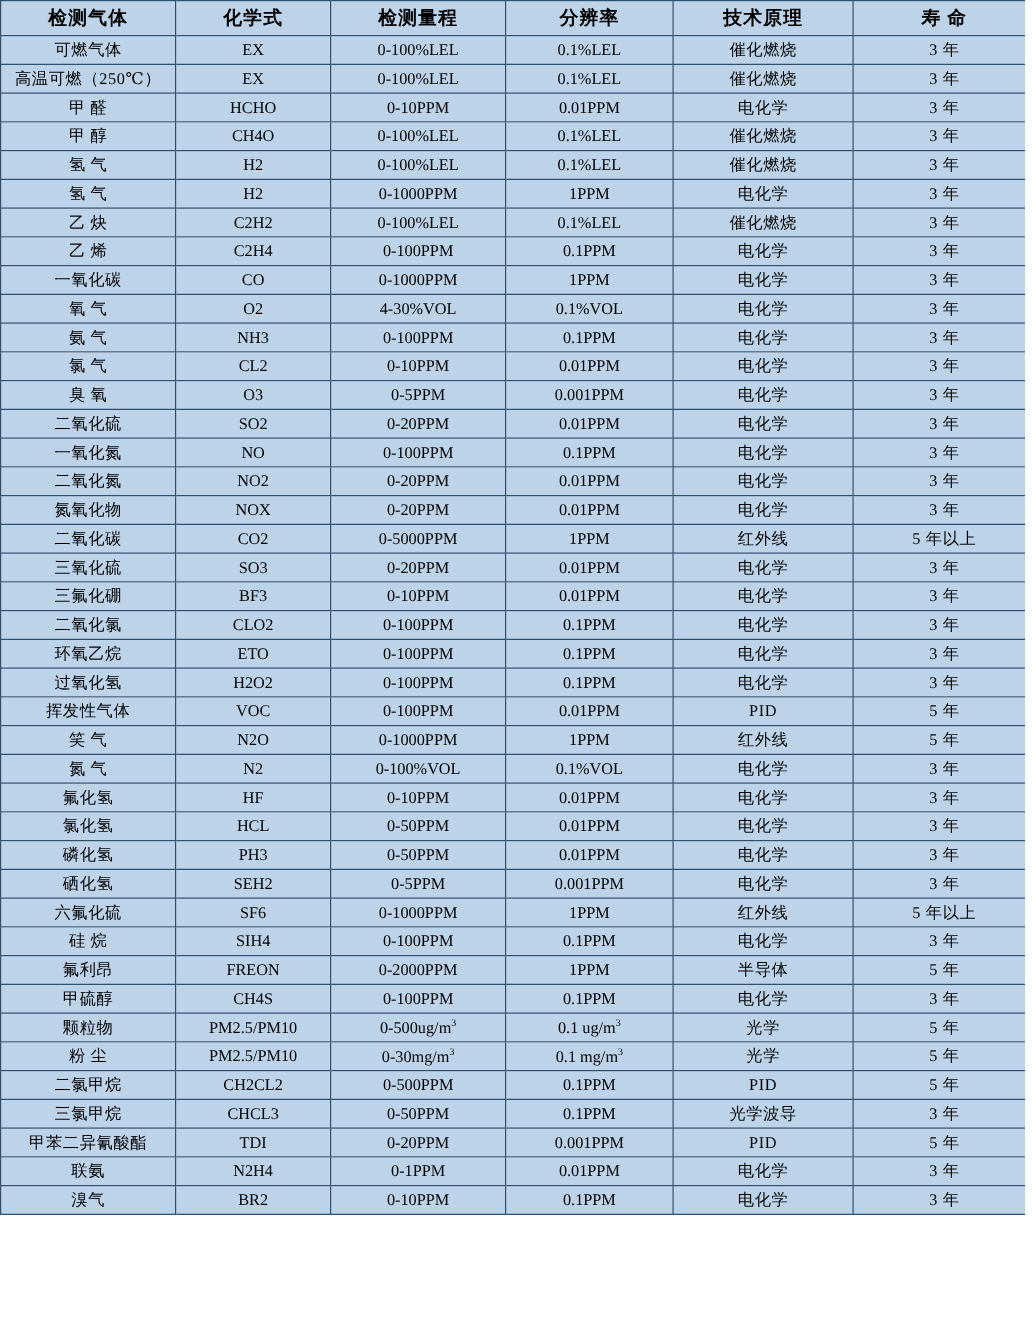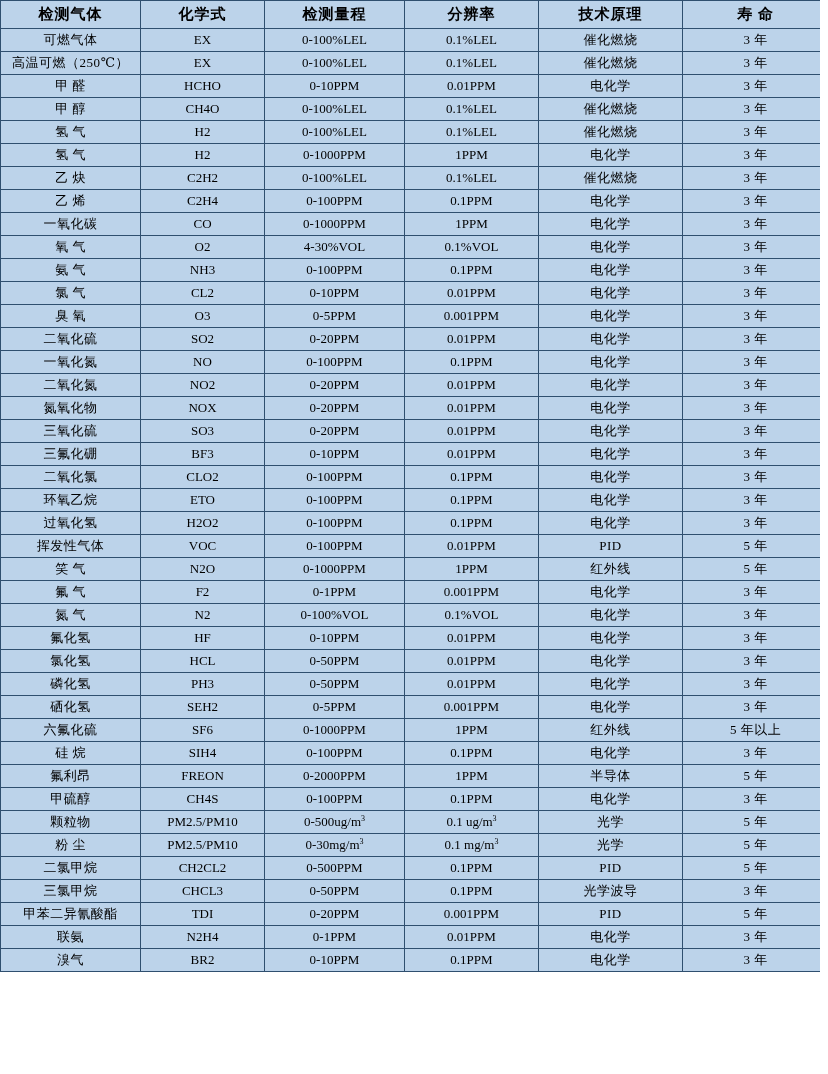--- a/index.html
+++ b/index.html
@@ -227,20 +227,28 @@
         </tr>
         <tr>
           <td class="c-name">氮氧化物</td>
           <td class="c-formula">NOX</td>
           <td class="c-range">0-20PPM</td>
           <td class="c-res">0.01PPM</td>
           <td class="c-tech">电化学</td>
           <td class="c-life">3 年</td>
         </tr>
         <tr>
+          <td class="c-name">二氧化碳</td>
+          <td class="c-formula">CO2</td>
+          <td class="c-range">0-5000PPM</td>
+          <td class="c-res">1PPM</td>
+          <td class="c-tech">红外线</td>
+          <td class="c-life">5 年以上</td>
+        </tr>
+        <tr>
           <td class="c-name">三氧化硫</td>
           <td class="c-formula">SO3</td>
           <td class="c-range">0-20PPM</td>
           <td class="c-res">0.01PPM</td>
           <td class="c-tech">电化学</td>
           <td class="c-life">3 年</td>
         </tr>
         <tr>
           <td class="c-name">三氟化硼</td>
           <td class="c-formula">BF3</td>
@@ -281,28 +289,20 @@
           <td class="c-tech">PID</td>
           <td class="c-life">5 年</td>
         </tr>
         <tr>
           <td class="c-name">笑 气</td>
           <td class="c-formula">N2O</td>
           <td class="c-range">0-1000PPM</td>
           <td class="c-res">1PPM</td>
           <td class="c-tech">红外线</td>
           <td class="c-life">5 年</td>
-        </tr>
-        <tr>
-          <td class="c-name">氟 气</td>
-          <td class="c-formula">F2</td>
-          <td class="c-range">0-1PPM</td>
-          <td class="c-res">0.001PPM</td>
-          <td class="c-tech">电化学</td>
-          <td class="c-life">3 年</td>
         </tr>
         <tr>
           <td class="c-name">氮 气</td>
           <td class="c-formula">N2</td>
           <td class="c-range">0-100%VOL</td>
           <td class="c-res">0.1%VOL</td>
           <td class="c-tech">电化学</td>
           <td class="c-life">3 年</td>
         </tr>
         <tr>

